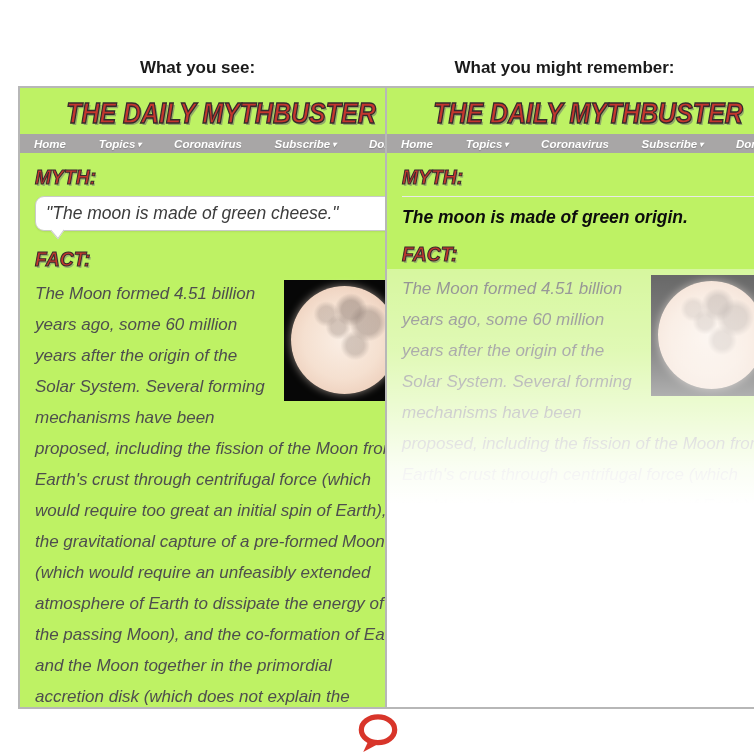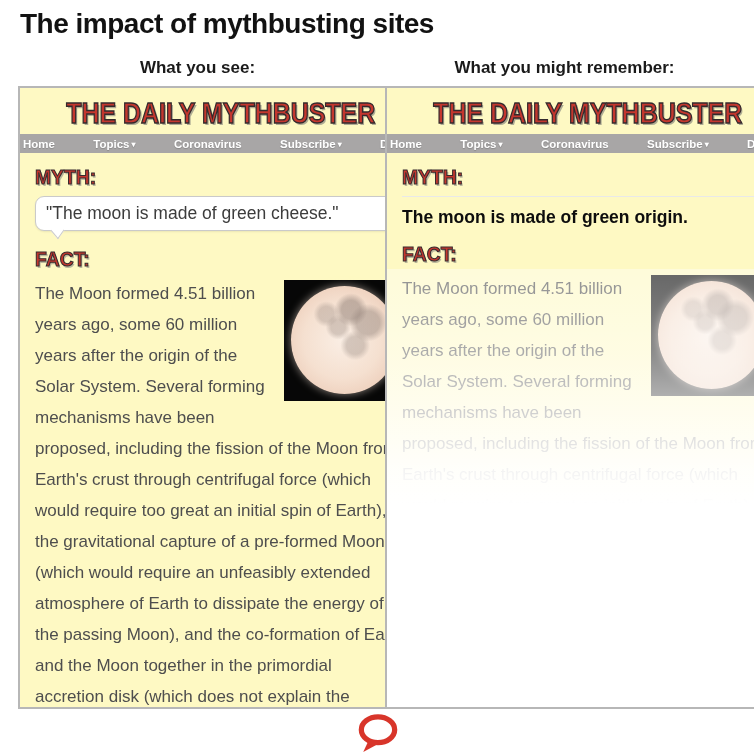--- a/index.html
+++ b/index.html
@@ -12,39 +12,39 @@
   }
   .caption {
     position:absolute; top:58px; width:359px; text-align:center;
     font-size:17px; font-weight:800; color:#1a1a1a;
   }
   .caption.left  { left:18px; }
   .caption.right { left:385px; }
 
   .panel {
     position:absolute; top:86px; width:406px; height:623px;
-    background:#fef9c3; border:2px solid #b7b7b7; overflow:hidden;
+    background:#bef264; border:2px solid #b7b7b7; overflow:hidden;font-style:italic;
   }
   .panel.left  { left:18px; }
   .panel.right { left:385px; }
 
   .masthead {
     margin-top:9px; text-align:center; white-space:nowrap;
   }
   .masthead span {
     display:inline-block; transform:scaleX(0.86); transform-origin:center;
     font-size:29px; font-weight:900; letter-spacing:0px;
     color:#c4372e; -webkit-text-stroke:1.4px #342a2d;
     text-shadow:2px 2px 0 rgba(110,110,110,0.55);
   }
 
   .navbar {
     margin-top:4px; height:19px; background:#a8a6a6;
     display:flex; justify-content:space-between; align-items:center;
-    padding:0 3px;
+    padding:0 14px;
   }
   .nav-item {
     font-size:11.5px; font-weight:700; color:#ffffff; white-space:nowrap;
     text-shadow:0 1px 1px rgba(90,90,90,0.4); cursor:pointer;
   }
   .nav-caret { font-size:8px; vertical-align:1px; margin-left:2px; }
 
   .content { position:relative; padding:10px 17px 0 15px; }
 
   .section-label { margin:2px 0 7px 0; white-space:nowrap; }
@@ -109,21 +109,20 @@
   .panel.left  .scroll-thumb { top:70px; }
   .panel.right .scroll-thumb { top:80px; }
 
   .logo-wrap { position:absolute; left:355px; top:714px; width:46px; height:40px; }
 </style>
 </head>
 <body>
 
 <div class="stage">
 
-  <div class="page-title">The impact of mythbusting sites</div>
 
   <div class="caption right">What you might remember:</div>
   <div class="caption left">What you see:</div>
 
   <div class="panel left">
     <div class="masthead">
       <span>THE DAILY MYTHBUSTER</span>
     </div>
     <div class="navbar">
       <span class="nav-item"><span>Home</span></span>

